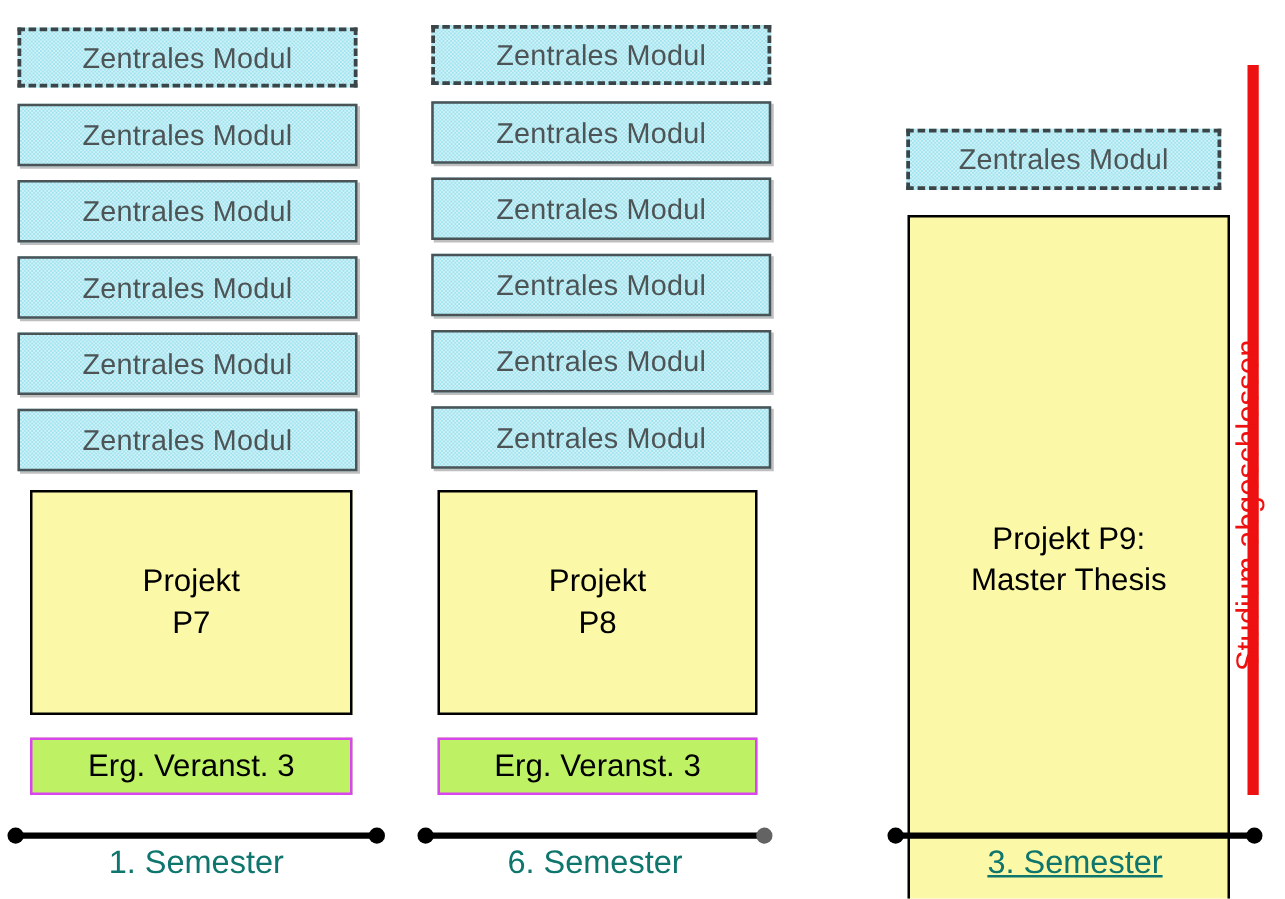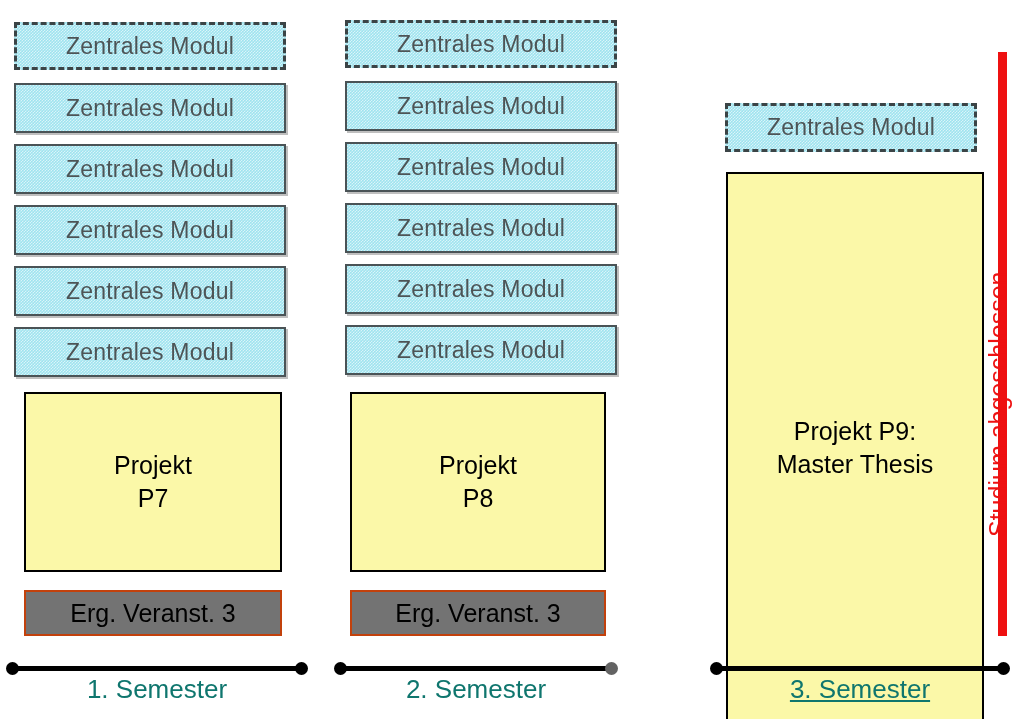--- a/index.html
+++ b/index.html
@@ -61,22 +61,22 @@
     color: #000000;
     font-size: 25px;
     line-height: 1.32;
     white-space: pre-line;
   }
 
   
   .erg {
     position: absolute;
     box-sizing: border-box;
-    background: #737373;
-    border: 2px solid #c2410c;
+    background: #bef264;
+    border: 2px solid #d946ef;
     display: flex;
     align-items: center;
     justify-content: center;
     color: #000000;
     font-size: 25px;
     white-space: nowrap;
   }
 
   
   .axis-line {
@@ -171,21 +171,21 @@
     </div>
 
     <div class="project" style="left:350px; top:392px; width:256px; height:180px;">Projekt
 P8</div>
 
     <div class="erg" style="left:350px; top:590px; width:256px; height:46px;">Erg. Veranst. 3</div>
 
     <div class="axis-line" style="left:340px; top:666px; width:272px;"></div>
     <div class="axis-dot" style="left:334px; top:662px;"></div>
     <div class="axis-dot gray" style="left:605px; top:662px;"></div>
-    <div class="axis-label" style="left:340px; top:674px; width:272px;">2. Semester</div>
+    <div class="axis-label" style="left:340px; top:674px; width:272px;">6. Semester</div>
   </div>
 
   <div>
     <div class="module dashed" style="left:725px; top:103px; width:252px; height:49px;">
       <span>Zentrales Modul</span>
     </div>
 
     <div class="project" style="left:726px; top:172px; width:258px; height:552px;">Projekt P9:
 Master Thesis</div>
 

